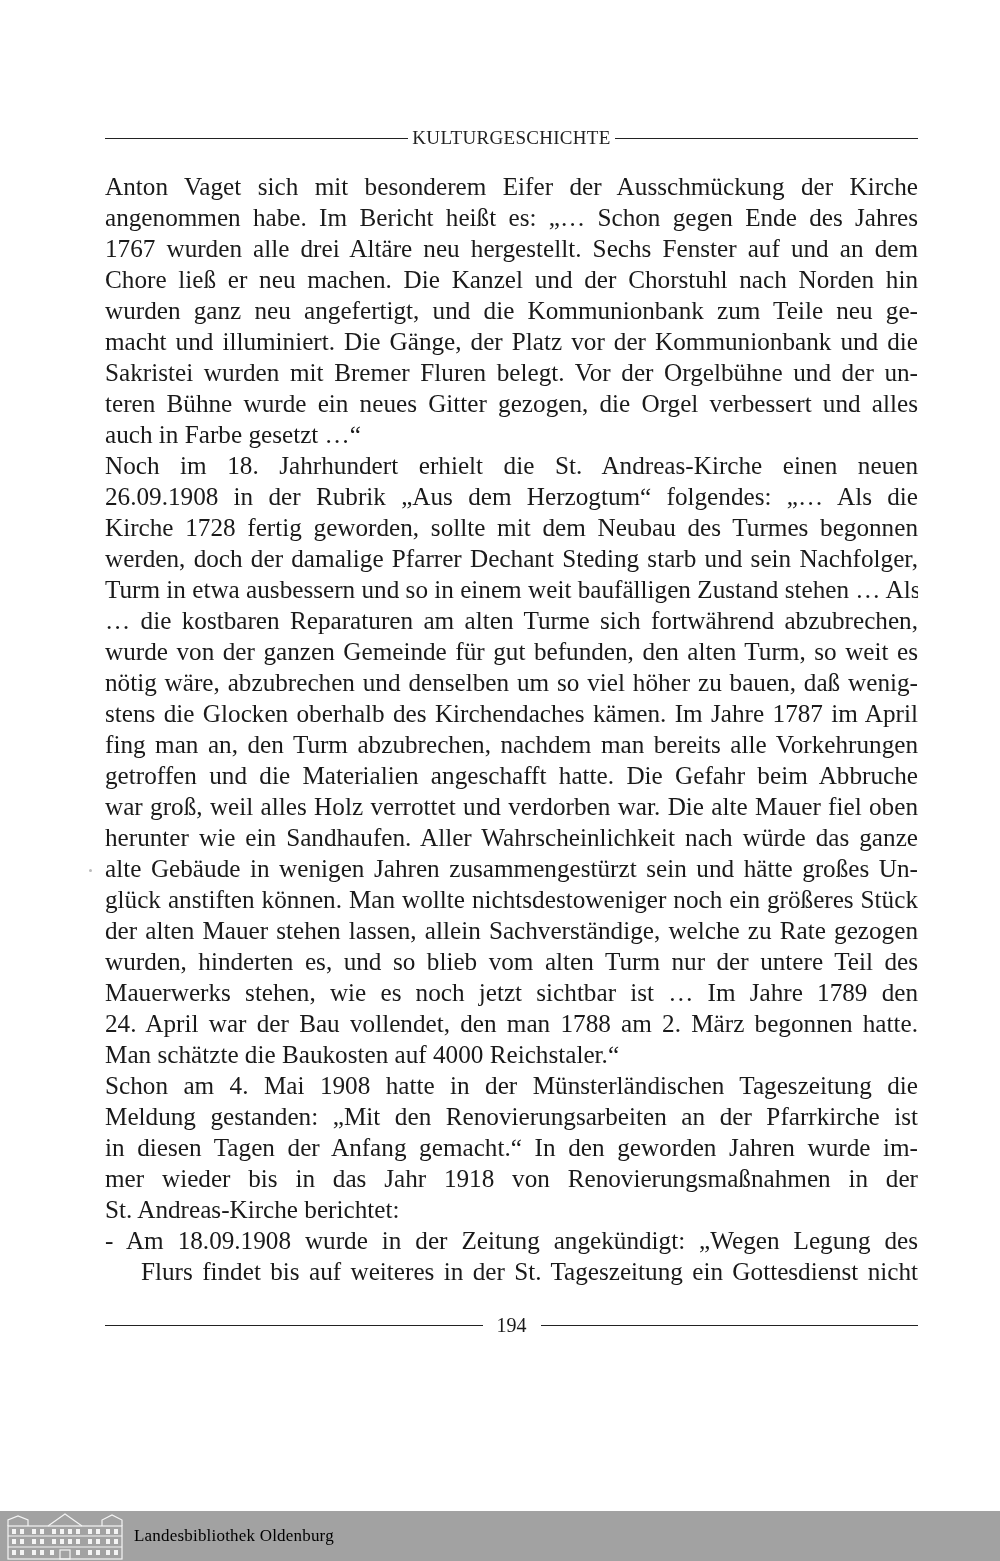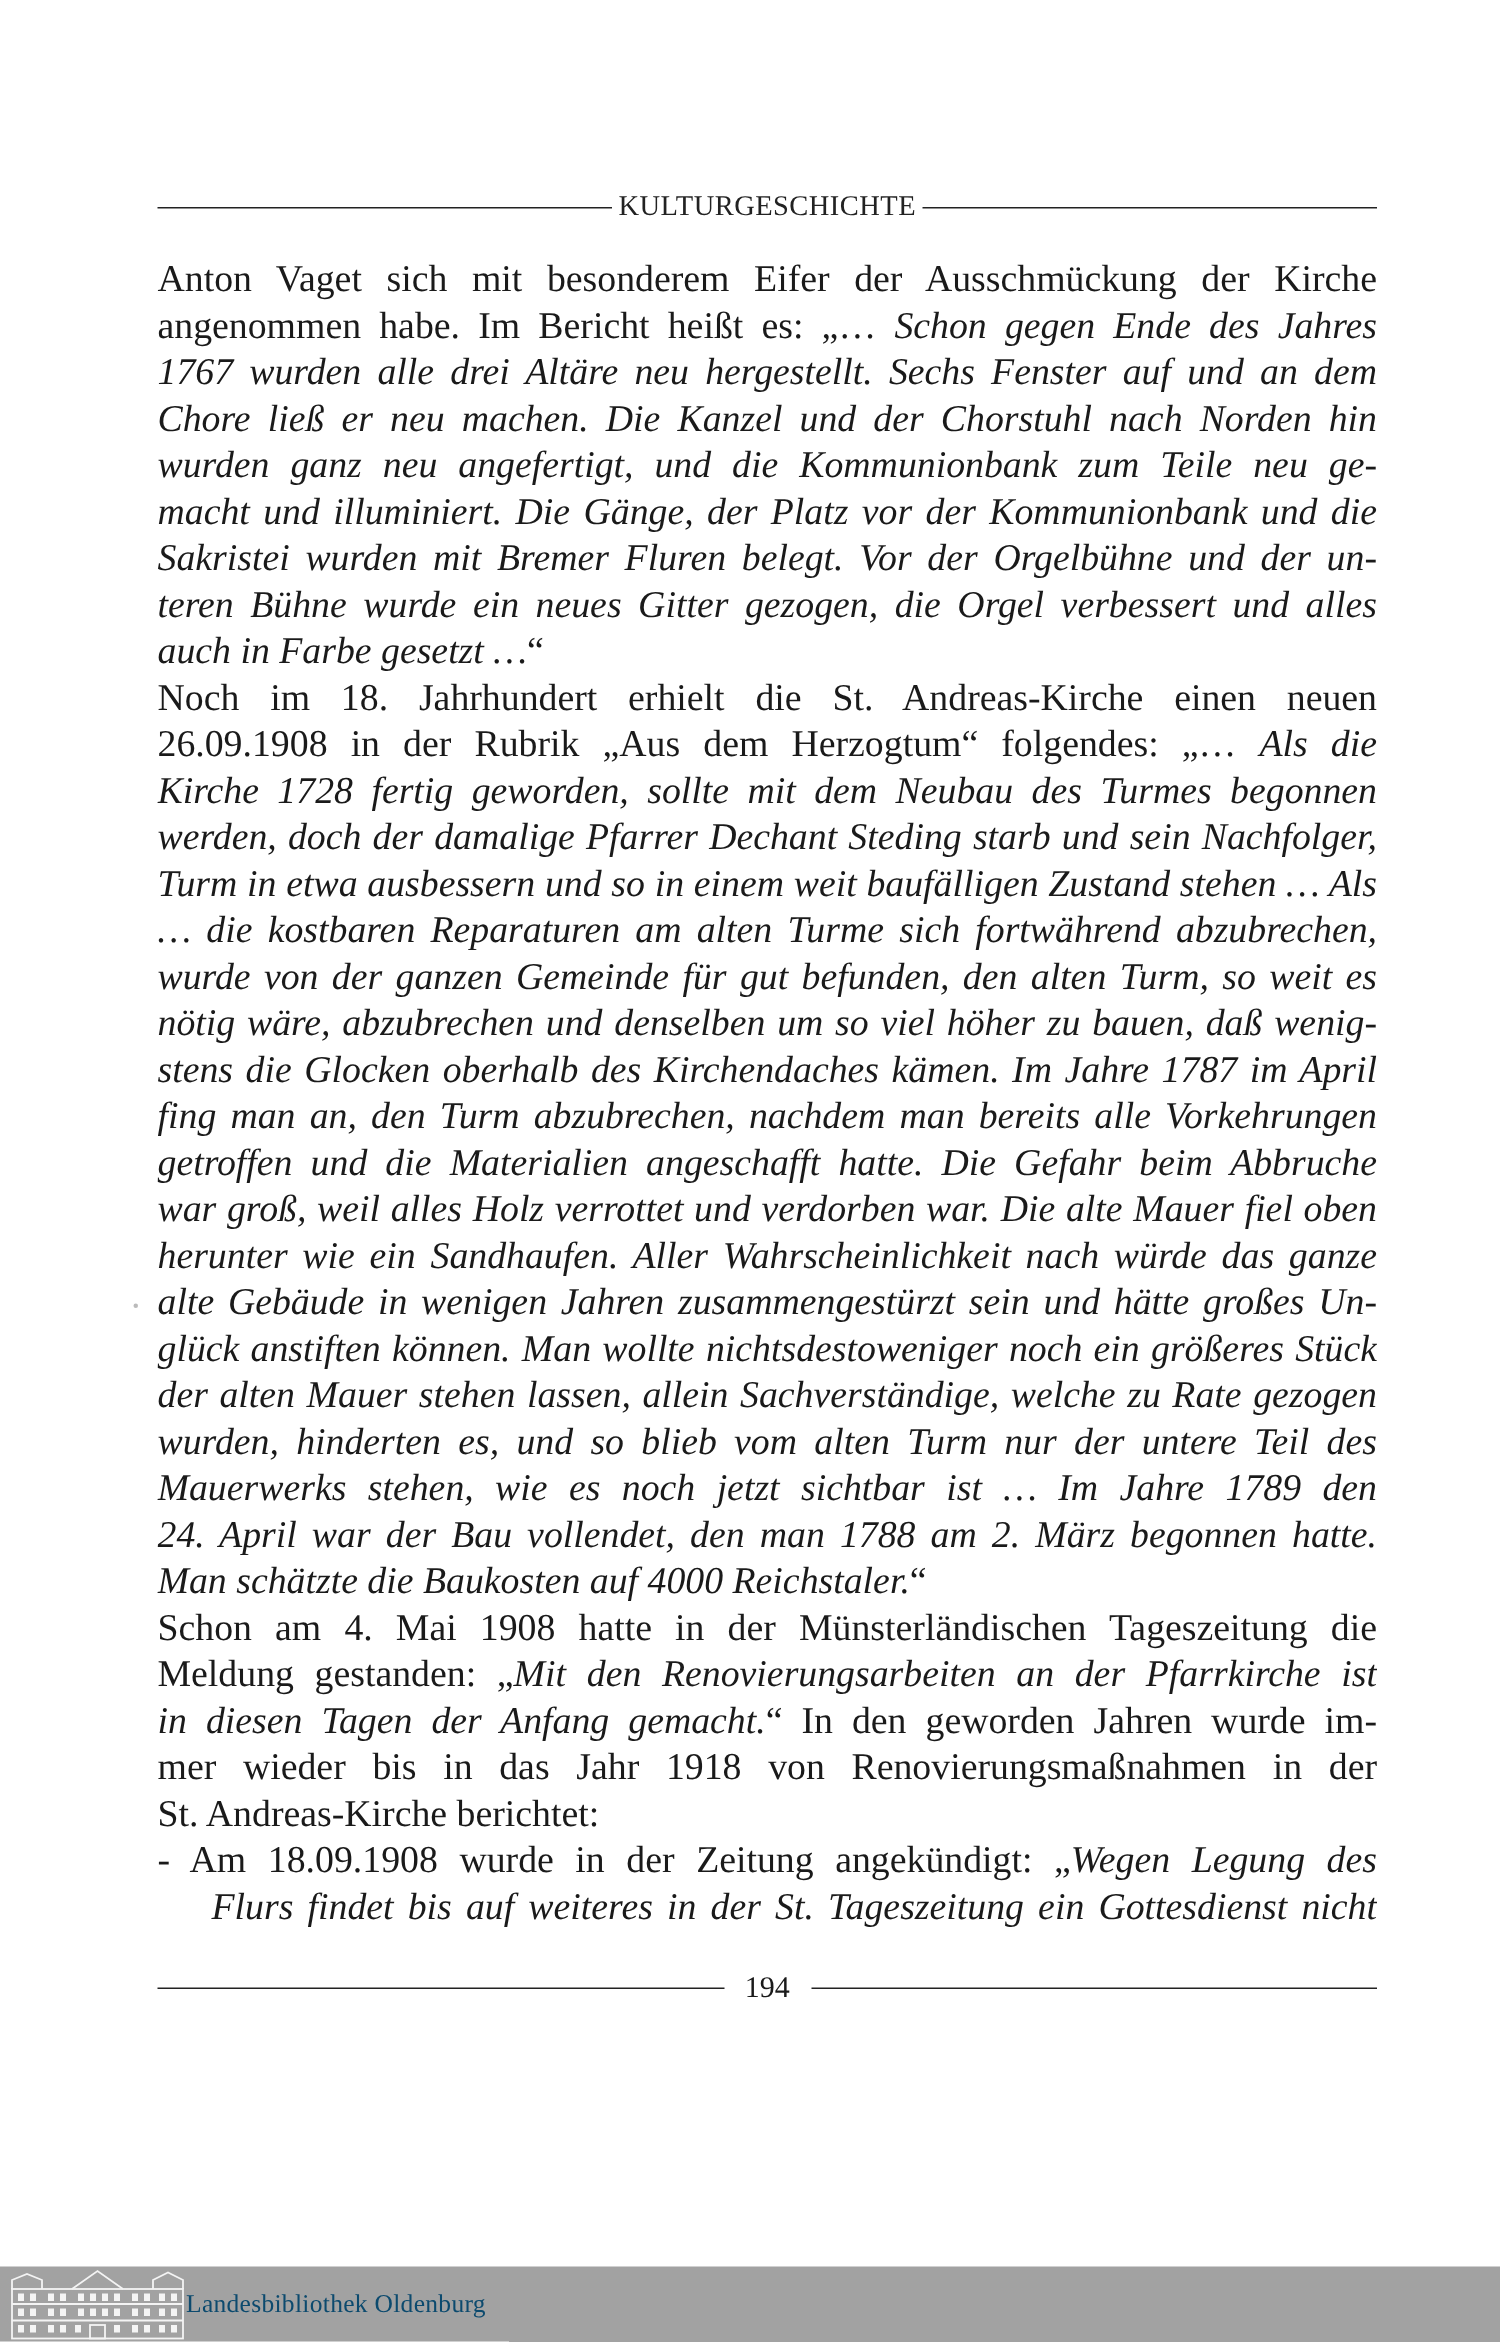--- a/index.html
+++ b/index.html
@@ -20,37 +20,37 @@
     .text-block {
       position: absolute; left: 105px; top: 171px; width: 813px;
       font-size: 25.2px; line-height: 31px;
     }
     .line {
       display: block; height: 31px; white-space: nowrap;
       text-align: justify; text-align-last: justify; overflow: hidden;
     }
     .line.last { text-align-last: left; }
     .line.indent { padding-left: 36px; }
-    .seg-i { font-style: italic; }
+    .seg-i { }
     .folio {
       position: absolute; left: 105px; top: 1312px; width: 813px; height: 26px;
       display: flex; align-items: center;
     }
     .folio .num { font-size: 20px; padding: 0 14px; line-height: 26px; }
     .margin-speck {
       position: absolute; left: 89px; top: 869px; width: 3px; height: 3px;
       background: #bbb; border-radius: 50%;
     }
     .library-bar {
       position: absolute; left: 0; top: 1511px; width: 1000px; height: 50px;
       background: #a2a2a2; display: flex; align-items: center;
     }
     .library-logo { margin-left: 6px; width: 118px; height: 48px; }
     .library-name {
-      margin-left: 0; color: #0c4a6e; font-size: 17px; letter-spacing: 0.2px;
+      margin-left: 10px; color: #000000; font-size: 17px; letter-spacing: 0.2px;
     }
   </style>
 </head>
 <body>
 
 <header class="running-head">
   <span class="rule"></span>
   <span class="label">KULTURGESCHICHTE</span>
   <span class="rule"></span>
 </header>

